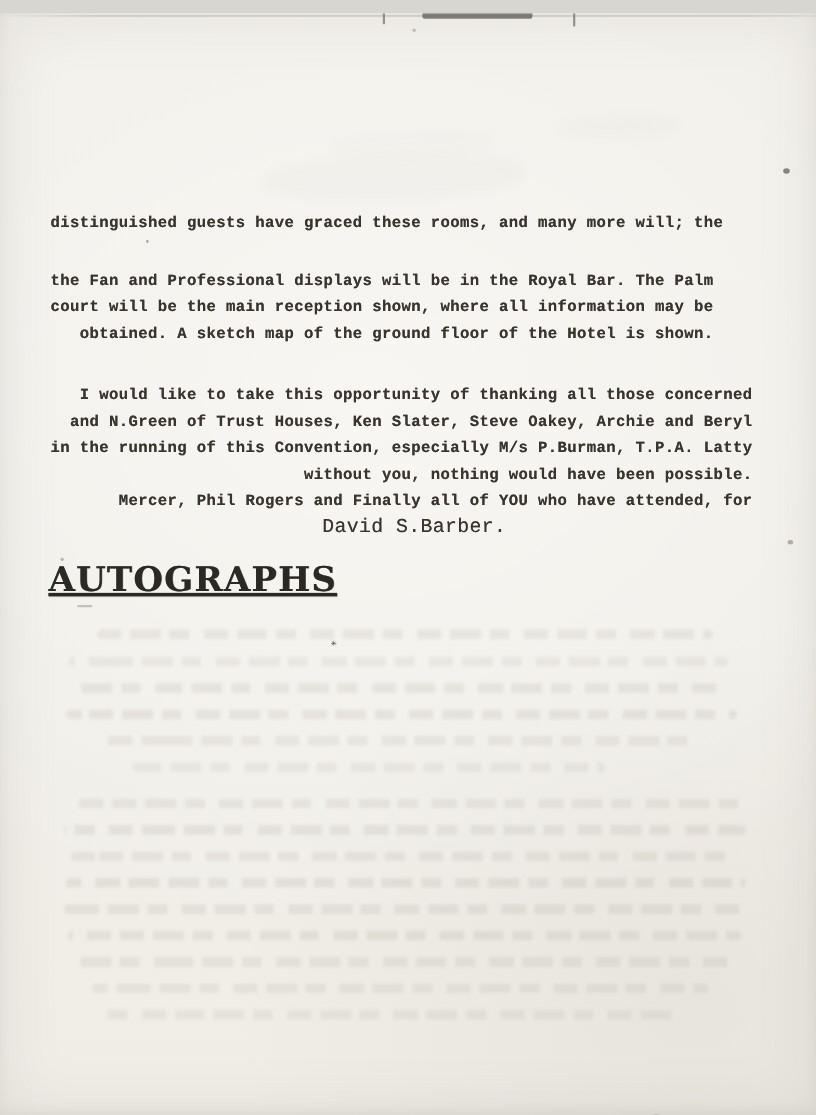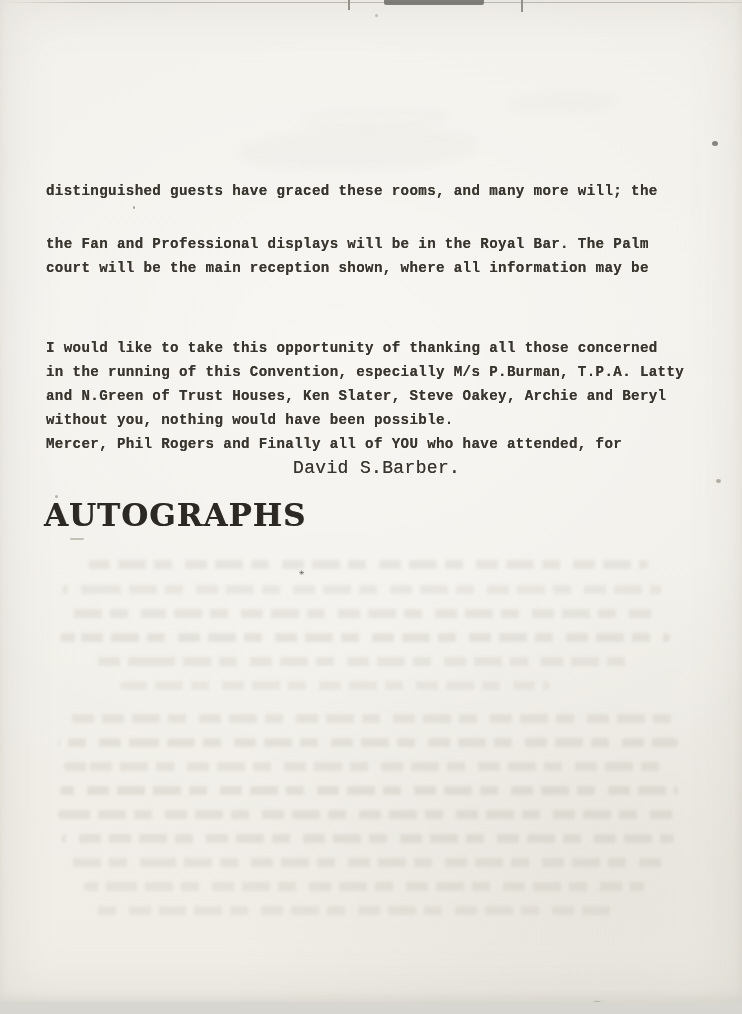--- a/index.html
+++ b/index.html
@@ -1,26 +1,27 @@
 <!DOCTYPE html>
 <html><head>
 <meta charset="utf-8">
 <style>
   html,body{margin:0;padding:0;background:#d8d6d0;}
   .page{
     position:relative;
     width:742px;height:1002px;
-    margin:0 auto;
+    margin:12px auto;
     overflow:hidden;
     background:
       radial-gradient(ellipse 900px 700px at 45% 35%, rgba(255,255,255,.45), rgba(255,255,255,0) 70%),
       radial-gradient(ellipse 600px 500px at 85% 90%, rgba(120,112,98,.07), rgba(120,112,98,0) 70%),
       linear-gradient(180deg,#f2f0ea 0%,#f1efe9 55%,#efede6 100%);
     box-shadow: inset 0 0 55px rgba(128,122,110,.14), inset 0 -4px 10px rgba(110,105,95,.08);
     font-family:"Liberation Mono","DejaVu Sans Mono",monospace;
+    text-align:right;
   }
 
   
   .top-line{position:absolute;left:0;top:2px;width:742px;height:1px;background:linear-gradient(90deg,rgba(150,146,138,0),rgba(150,146,138,.55) 12%,rgba(150,146,138,.55) 92%,rgba(150,146,138,.2));}
   .top-bar{position:absolute;left:384px;top:0;width:100px;height:5px;background:#6e6c68;border-radius:0 0 2px 2px;opacity:.85;filter:blur(.4px);}
   .tick{position:absolute;top:0;width:2px;background:#94918a;}
   .tick-l{left:348px;height:10px;}
   .tick-r{left:521px;height:12px;}
 
   
@@ -39,21 +40,21 @@
   .p3{top:336px;}
   .signature{
     position:absolute;left:293px;top:456px;
     white-space:pre;font-size:18px;font-weight:400;letter-spacing:.35px;line-height:24px;
     color:#38342e;text-shadow:0 0 .5px rgba(56,52,46,.75);
   }
   .heading{
     position:absolute;left:44px;top:497px;margin:0;
     font-family:"DejaVu Serif","Liberation Serif",serif;
     font-weight:700;font-size:31px;line-height:36px;letter-spacing:1px;
-    color:#2c2924;text-shadow:.4px .4px .5px rgba(44,41,36,.6);
+    color:#2c2924;text-shadow:.4px .4px .5px rgba(44,41,36,.6);text-decoration:underline;
   }
 
   
   .bleed-line{
     position:absolute;height:9px;border-radius:4px;
     filter:blur(1.5px);
     background:repeating-linear-gradient(90deg,
       rgba(148,142,128,1) 0 22px, rgba(148,142,128,0) 22px 30px,
       rgba(148,142,128,1) 30px 58px, rgba(148,142,128,0) 58px 66px,
       rgba(148,142,128,1) 66px 84px, rgba(148,142,128,0) 84px 97px);
@@ -107,25 +108,26 @@
       <div class="bleed-blob" style="left: 300px; top: 108px; width: 150px; height: 22px; opacity: 0.05; transform: rotate(-2deg);"></div>
       <div class="bleed-blob" style="left: 508px; top: 92px; width: 110px; height: 22px; opacity: 0.06; transform: rotate(-2deg);"></div>
     </div>
 
   <div class="para p1">
       <div class="typed-line">distinguished guests have graced these rooms, and many more will; the</div>
     </div>
   <div class="para p2">
       <div class="typed-line">the Fan and Professional displays will be in the Royal Bar. The Palm</div>
       <div class="typed-line">court will be the main reception shown, where all information may be</div>
+      <div class="typed-line">obtained. A sketch map of the ground floor of the Hotel is shown.</div>
     </div>
   <div class="para p3">
       <div class="typed-line">I would like to take this opportunity of thanking all those concerned</div>
+      <div class="typed-line">and N.Green of Trust Houses, Ken Slater, Steve Oakey, Archie and Beryl</div>
       <div class="typed-line">in the running of this Convention, especially M/s P.Burman, T.P.A. Latty</div>
-      <div class="typed-line">and N.Green of Trust Houses, Ken Slater, Steve Oakey, Archie and Beryl</div>
       <div class="typed-line">without you, nothing would have been possible.</div>
       <div class="typed-line">Mercer, Phil Rogers and Finally all of YOU who have attended, for</div>
     </div>
   <div class="signature">David S.Barber.</div>
   <h1 class="heading">AUTOGRAPHS</h1>
 
   <div class="star-mark">✳</div>
   <div class="speck" style="left:712px;top:141px;width:6px;height:5px;background:#6d6b66;opacity:.8;filter:blur(.3px);"></div>
   <div class="speck" style="left:716px;top:479px;width:5px;height:4px;background:#a09d94;opacity:.8;filter:blur(.4px);"></div>
   <div class="speck" style="left:70px;top:538px;width:14px;height:2px;border-radius:2px;background:#b9b5aa;opacity:.8;filter:blur(.4px);"></div>

